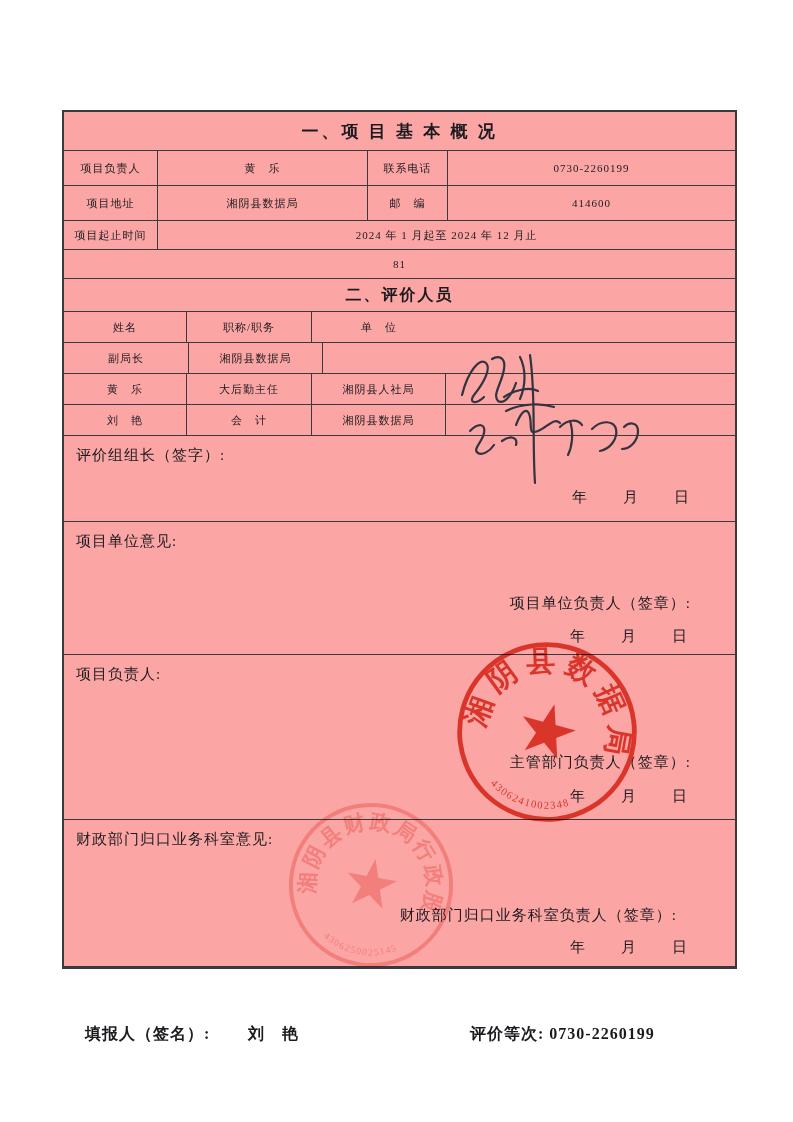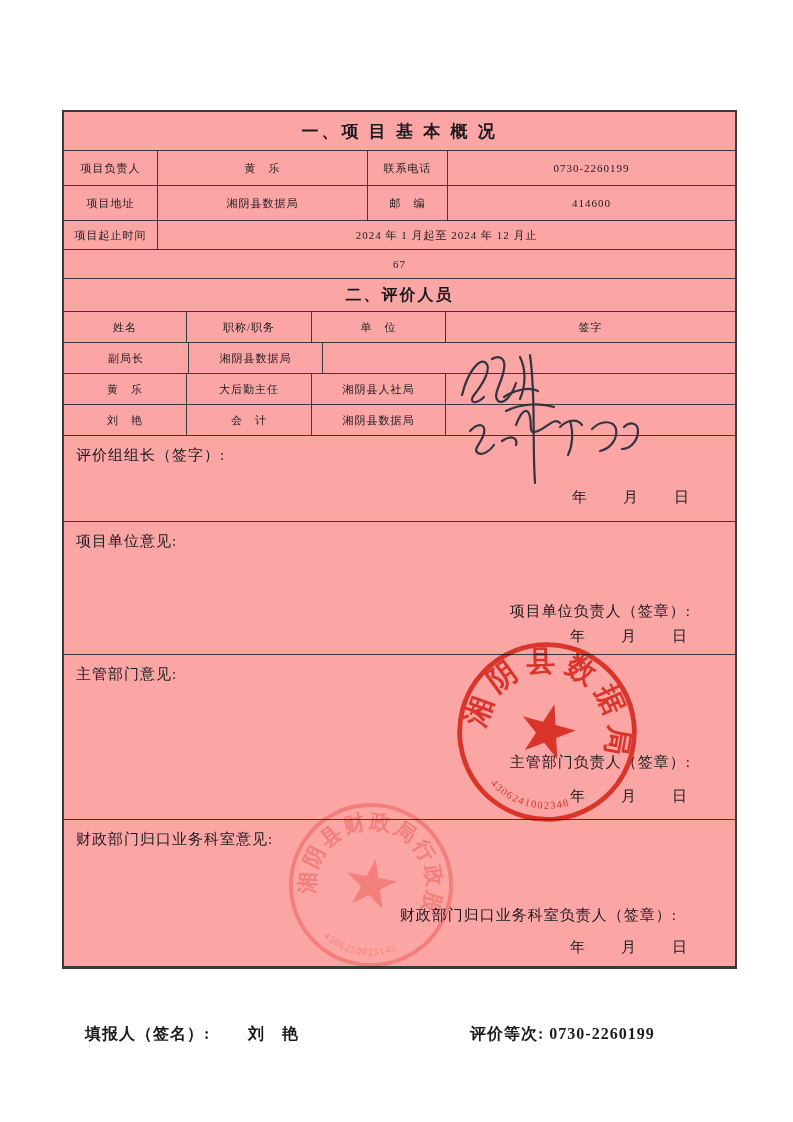--- a/index.html
+++ b/index.html
@@ -56,33 +56,32 @@
     <div class="cell" style="width:80px">邮　编</div>
     <div class="cell flex">414600</div>
   </div>
 
   <div class="row" style="height:28px">
     <div class="cell" style="width:94px">项目起止时间</div>
     <div class="cell flex">2024 年 1 月起至 2024 年 12 月止</div>
   </div>
 
   <div class="row" style="height:28px">
-    <div class="cell flex">67</div>
+    <div class="cell flex">81</div>
   </div>
 
 
   <div class="row title-row" style="height:32px">
     <div class="cell flex" style="font-size:16px;letter-spacing:2px">二、评价人员</div>
   </div>
 
   <div class="row" style="height:30px">
     <div class="cell" style="width:123px">姓名</div>
     <div class="cell" style="width:125px">职称/职务</div>
     <div class="cell" style="width:134px">单　位</div>
-    <div class="cell flex">签字</div>
   </div>
 
   <div class="row" style="height:30px">
     <div class="cell" style="width:125px">副局长</div>
     <div class="cell" style="width:134px">湘阴县数据局</div>
     <div class="cell flex"></div>
   </div>
   <div class="row" style="height:30px">
     <div class="cell" style="width:123px">黄　乐</div>
     <div class="cell" style="width:125px">大后勤主任</div>
@@ -96,26 +95,26 @@
     <div class="cell flex"></div>
   </div>
 
   <div class="row opinion" style="height:85px">
     <div class="op-label">评价组组长（签字）:</div>
     <div class="op-date" style="right:44px;top:52px">年　　月　　日</div>
   </div>
 
   <div class="row opinion" style="height:132px">
     <div class="op-label">项目单位意见:</div>
-    <div class="op-sign" style="right:44px;top:80px">项目单位负责人（签章）:</div>
+    <div class="op-sign" style="right:44px;top:72px">项目单位负责人（签章）:</div>
     <div class="op-date" style="right:46px;top:105px">年　　月　　日</div>
   </div>
 
   <div class="row opinion" style="height:164px">
-    <div class="op-label">主管部门意见:</div>
+    <div class="op-label">项目负责人:</div>
     <div class="op-sign" style="right:44px;top:98px">主管部门负责人（签章）:</div>
     <div class="op-date" style="right:46px;top:132px">年　　月　　日</div>
 
     <svg class="seal" style="left:387px;top:-19px;width:192px;height:192px;opacity:.88" viewBox="0 0 200 200">
       <defs>
         <path id="dept-top" d="M 42,127 A 64,64 0 1 1 158,127"></path>
         <path id="dept-bot" d="M 48.6,161.3 A 80,80 0 0 0 151.4,161.3"></path>
       </defs>
       <g transform="rotate(15 100 100)">
         <circle cx="100" cy="100" r="91" fill="none" stroke-width="5" stroke="#d93a27"></circle>

